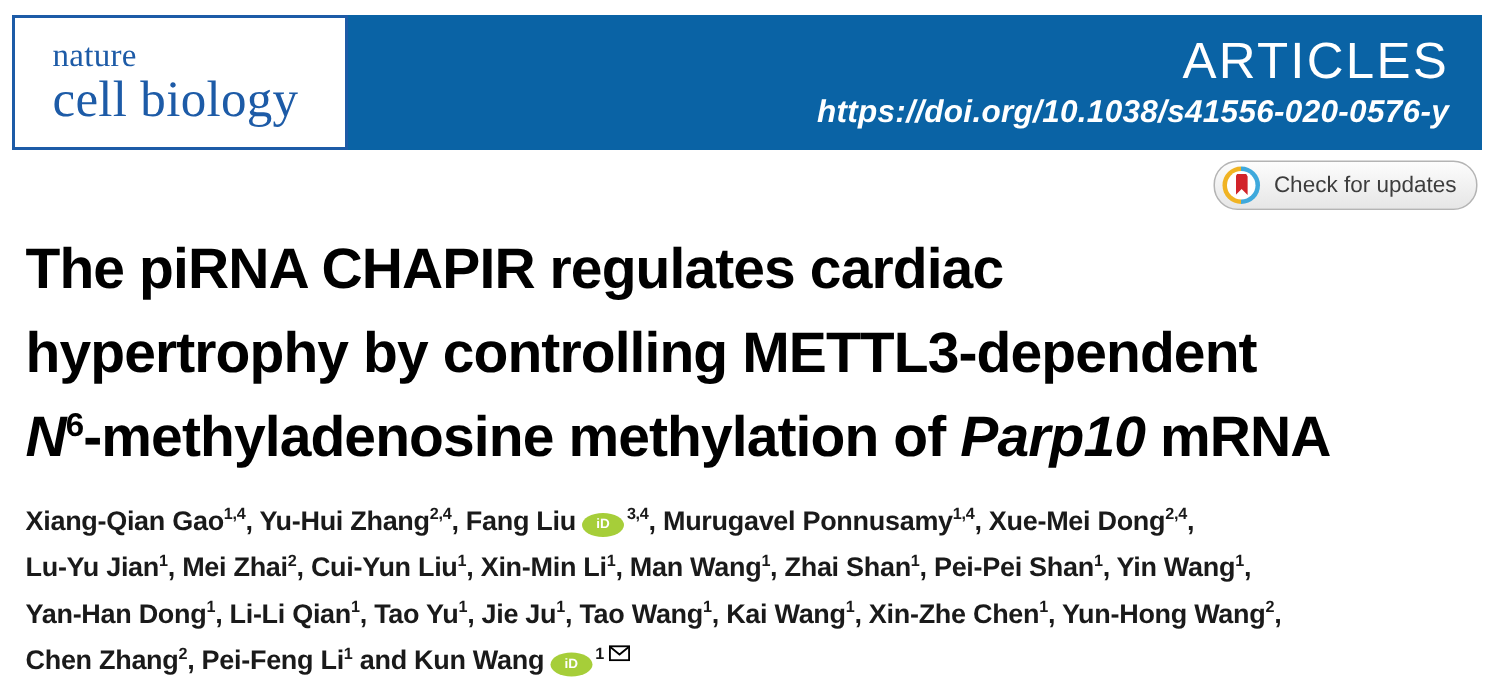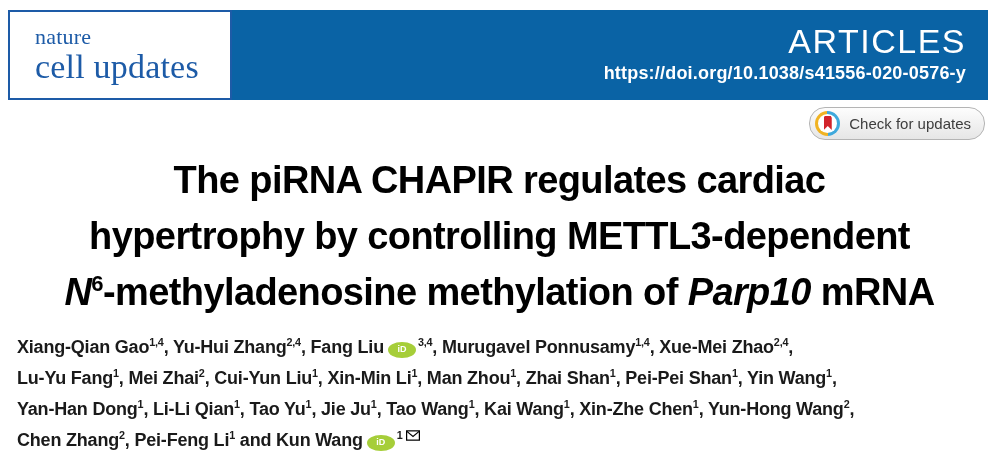--- a/index.html
+++ b/index.html
@@ -31,22 +31,23 @@
     font-size:34px; line-height:35px; letter-spacing:0.2px;
   }
   .banner {
     flex:1 1 auto; background:var(--banner-blue); color:#fff;
     text-align:right; padding:13px 22px 0 0;
   }
   .banner-section {
     font-size:34px; line-height:37px; font-weight:400; letter-spacing:1.5px;
   }
   .banner-doi {
-    font-size:18px; font-weight:700; letter-spacing:0.2px; margin-top:3px;
+    font-size:21px; font-weight:700; letter-spacing:0.2px; margin-top:3px;
     cursor:pointer;
+    font-style:italic;
   }
 
   
   .badge-row { position:absolute; top:107px; right:10px; }
   .badge {
     display:inline-flex; align-items:center; gap:9px;
     border:1px solid var(--badge-border); border-radius:16px;
     background:linear-gradient(var(--badge-bg-top), var(--badge-bg-bottom));
     padding:3px 13px 3px 5px; height:33px; cursor:pointer;
     font-family:"Liberation Sans", sans-serif;
@@ -62,21 +63,21 @@
     position:absolute; left:8.5px; top:5px; width:8px; height:14px;
     background:var(--crossmark-red);
     clip-path:polygon(0 12%, 12% 0, 88% 0, 100% 12%, 100% 100%, 50% 72%, 0 100%);
   }
   .badge-label { font-size:15px; color:var(--badge-text); }
 
   
   .title {
     position:absolute; left:17px; top:152px; width:965px;
     font-size:38px; font-weight:700; line-height:56px;
-    color:var(--title-black); letter-spacing:-0.6px;text-align:center;
+    color:var(--title-black); letter-spacing:-0.6px;
   }
   .title .it { font-style:italic; }
   .title sup { font-size:58%; line-height:0; vertical-align:super; }
 
   
   .authors {
     position:absolute; left:17px; top:332px; width:970px;
     font-size:18px; font-weight:700; line-height:31px;
     color:var(--author-text); letter-spacing:-0.2px;
   }
@@ -95,21 +96,21 @@
   .mail-icon svg { display:block; }
 </style>
 </head>
 <body>
 
 <div class="page">
 
   <header class="header">
     <div class="logo-box">
       <div class="logo-line1">nature</div>
-      <div class="logo-line2">cell updates</div>
+      <div class="logo-line2">cell biology</div>
     </div>
     <div class="banner">
       <div class="banner-section">ARTICLES</div>
       <div class="banner-doi">https://doi.org/10.1038/s41556-020-0576-y</div>
     </div>
   </header>
 
   <div class="badge-row">
     <button class="badge">
       <span class="crossmark">
@@ -119,22 +120,22 @@
     </button>
   </div>
 
   <h1 class="title">
     <div class="title-line"><span>The piRNA CHAPIR regulates cardiac</span></div>
     <div class="title-line"><span>hypertrophy by controlling METTL3-dependent</span></div>
     <div class="title-line"><span class="it">N</span><sup>6</sup><span>-methyladenosine methylation of </span><span class="it">Parp10</span><span> mRNA</span></div>
   </h1>
 
   <div class="authors">
-    <div class="author-line"><span>Xiang-Qian Gao</span><sup>1,4</sup><span>, Yu-Hui Zhang</span><sup>2,4</sup><span>, Fang Liu</span><span class="orcid-icon">iD</span><sup>3,4</sup><span>, Murugavel Ponnusamy</span><sup>1,4</sup><span>, Xue-Mei Zhao</span><sup>2,4</sup><span>,</span></div>
-    <div class="author-line"><span>Lu-Yu Fang</span><sup>1</sup><span>, Mei Zhai</span><sup>2</sup><span>, Cui-Yun Liu</span><sup>1</sup><span>, Xin-Min Li</span><sup>1</sup><span>, Man Zhou</span><sup>1</sup><span>, Zhai Shan</span><sup>1</sup><span>, Pei-Pei Shan</span><sup>1</sup><span>, Yin Wang</span><sup>1</sup><span>,</span></div>
+    <div class="author-line"><span>Xiang-Qian Gao</span><sup>1,4</sup><span>, Yu-Hui Zhang</span><sup>2,4</sup><span>, Fang Liu</span><span class="orcid-icon">iD</span><sup>3,4</sup><span>, Murugavel Ponnusamy</span><sup>1,4</sup><span>, Xue-Mei Dong</span><sup>2,4</sup><span>,</span></div>
+    <div class="author-line"><span>Lu-Yu Jian</span><sup>1</sup><span>, Mei Zhai</span><sup>2</sup><span>, Cui-Yun Liu</span><sup>1</sup><span>, Xin-Min Li</span><sup>1</sup><span>, Man Wang</span><sup>1</sup><span>, Zhai Shan</span><sup>1</sup><span>, Pei-Pei Shan</span><sup>1</sup><span>, Yin Wang</span><sup>1</sup><span>,</span></div>
     <div class="author-line"><span>Yan-Han Dong</span><sup>1</sup><span>, Li-Li Qian</span><sup>1</sup><span>, Tao Yu</span><sup>1</sup><span>, Jie Ju</span><sup>1</sup><span>, Tao Wang</span><sup>1</sup><span>, Kai Wang</span><sup>1</sup><span>, Xin-Zhe Chen</span><sup>1</sup><span>, Yun-Hong Wang</span><sup>2</sup><span>,</span></div>
     <div class="author-line"><span>Chen Zhang</span><sup>2</sup><span>, Pei-Feng Li</span><sup>1</sup><span> and Kun Wang</span><span class="orcid-icon">iD</span><sup>1</sup><span class="mail-icon"><svg viewBox="0 0 16 12" width="14" height="11">
             <rect x="0.7" y="0.7" width="14.6" height="10.6" fill="none" stroke="currentColor" stroke-width="1.4"></rect>
             <path d="M1 1.3 L8 7 L15 1.3" fill="none" stroke="currentColor" stroke-width="1.4"></path>
           </svg></span></div>
   </div>
 
 </div>
 
 </body></html>

